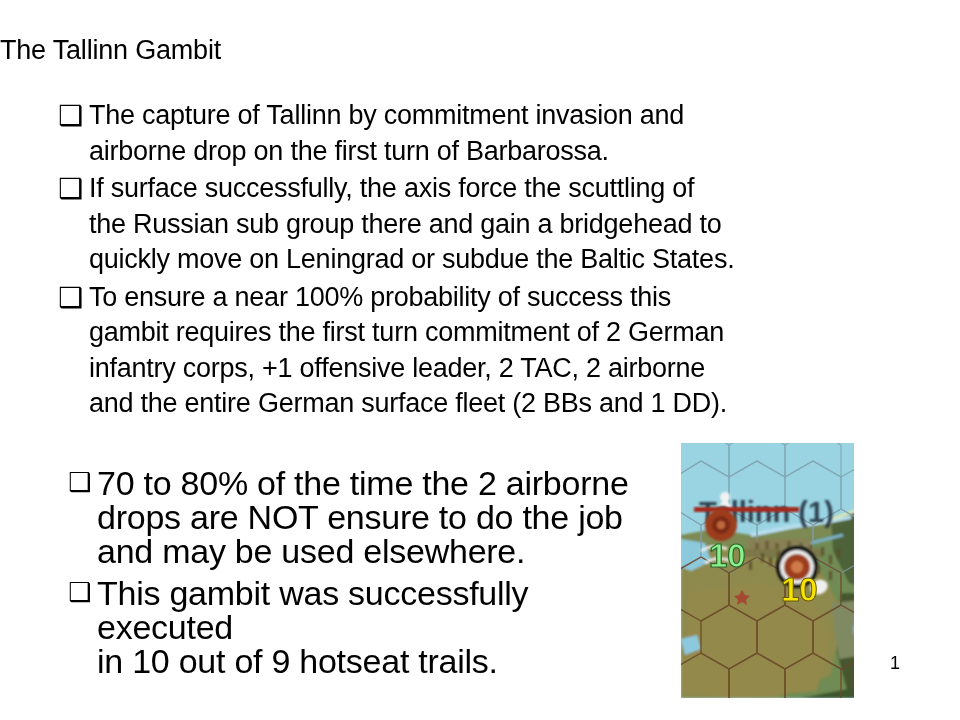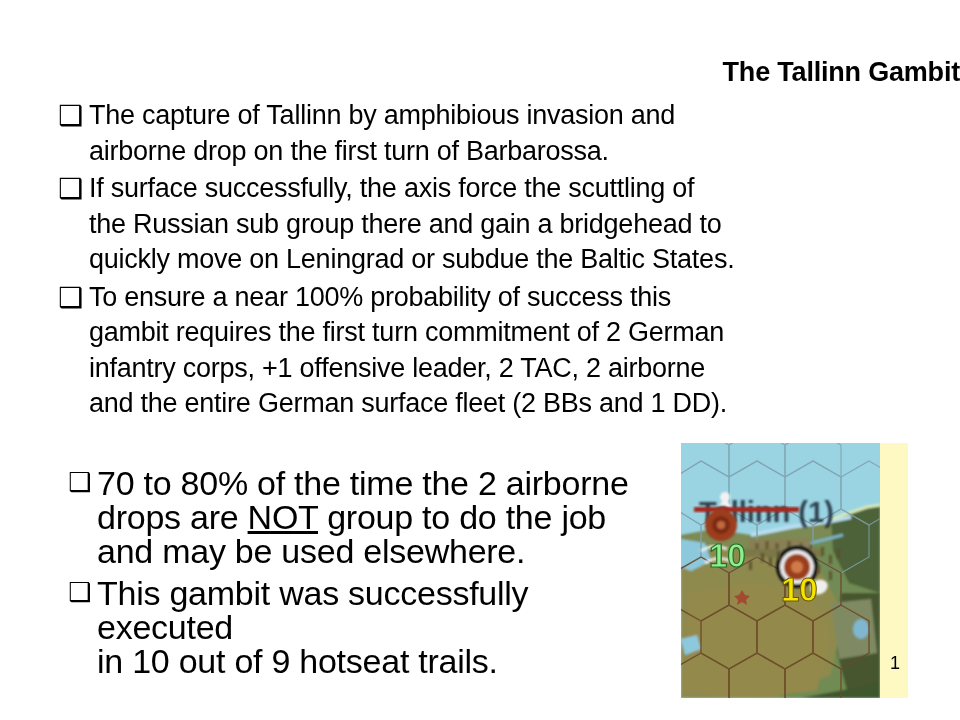--- a/index.html
+++ b/index.html
@@ -14,25 +14,25 @@
     background: #ffffff;
     overflow: hidden;
     font-family: "Liberation Sans", sans-serif;
     color: #000000;
   }
 
   
   #slide-title {
     position: absolute;
     left: 0;
-    top: 56px;
+    top: 34px;
     width: 960px;
-    text-align: right;
+    text-align: left;
     font-size: 27px;
-    font-weight: bold;
+    font-weight: normal;
     letter-spacing: -0.2px;
     line-height: 32px;
   }
 
   
   .body-upper {
     position: absolute;
     left: 58px;
     top: 98px;
     width: 860px;
@@ -69,31 +69,31 @@
     line-height: 33px;
     width: 29px;
   }
   .body-lower .bullet-text {
     font-size: 34px;
     line-height: 34px;
   }
   .body-lower .bullet-item {
     margin-bottom: 8px;
   }
-  .u { text-decoration: underline; }
+  .u { }
 
   
   #map-figure {
     position: absolute;
     left: 681px;
     top: 443px;
-    width: 227px;
+    width: 173px;
     height: 255px;
     overflow: hidden;
-    background: #fef9c3;
+    background: #5eead4;
   }
   #map-canvas {
     position: absolute;
     left: 0; top: 0;
     width: 199px;
     height: 255px;
     display: block;
   }
 
   
@@ -110,21 +110,21 @@
 <body>
 
 <div id="slide">
 
   <div id="slide-title">The Tallinn Gambit</div>
 
   <div class="body-upper">
 
     <div class="bullet-item">
       <span class="bullet-marker">❑</span>
-      <span class="bullet-text">The capture of Tallinn by amphibious invasion and
+      <span class="bullet-text">The capture of Tallinn by commitment invasion and
 airborne drop on the first turn of Barbarossa.</span>
     </div>
 
     <div class="bullet-item">
       <span class="bullet-marker">❑</span>
       <span class="bullet-text">If surface successfully, the axis force the scuttling of
 the Russian sub group there and gain a bridgehead to
 quickly move on Leningrad or subdue the Baltic States.</span>
     </div>
 
@@ -136,21 +136,21 @@
 and the entire German surface fleet (2 BBs and 1 DD).</span>
     </div>
 
   </div>
 
   <div class="body-lower">
 
     <div class="bullet-item">
       <span class="bullet-marker">❑</span>
       <span class="bullet-text"><span>70 to 80% of the time the 2 airborne
-drops are </span><span class="u">NOT</span><span> group to do the job
+drops are </span><span class="u">NOT</span><span> ensure to do the job
 and may be used elsewhere.</span></span>
     </div>
 
     <div class="bullet-item">
       <span class="bullet-marker">❑</span>
       <span class="bullet-text"><span>This gambit was successfully executed
 in 10 out of 9 hotseat trails.</span><span class="u"></span><span></span></span>
     </div>
 
   </div>

